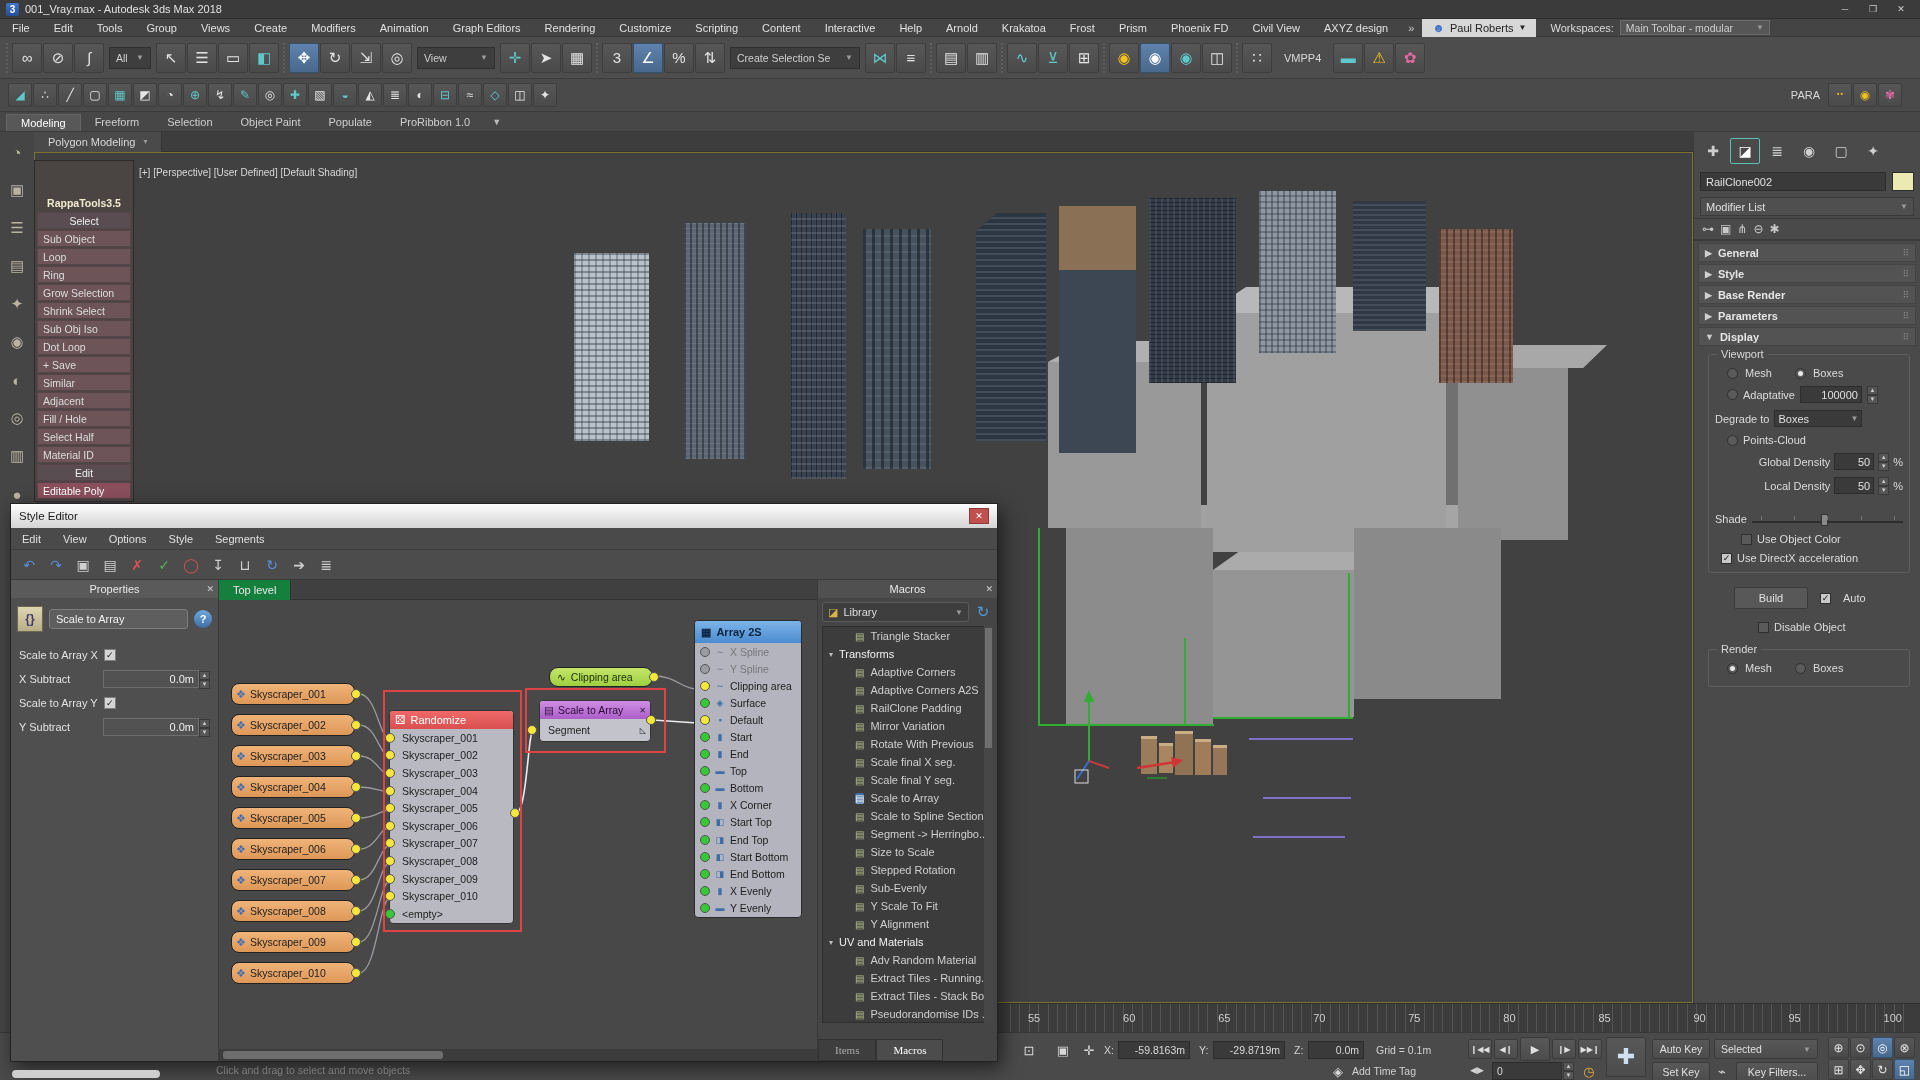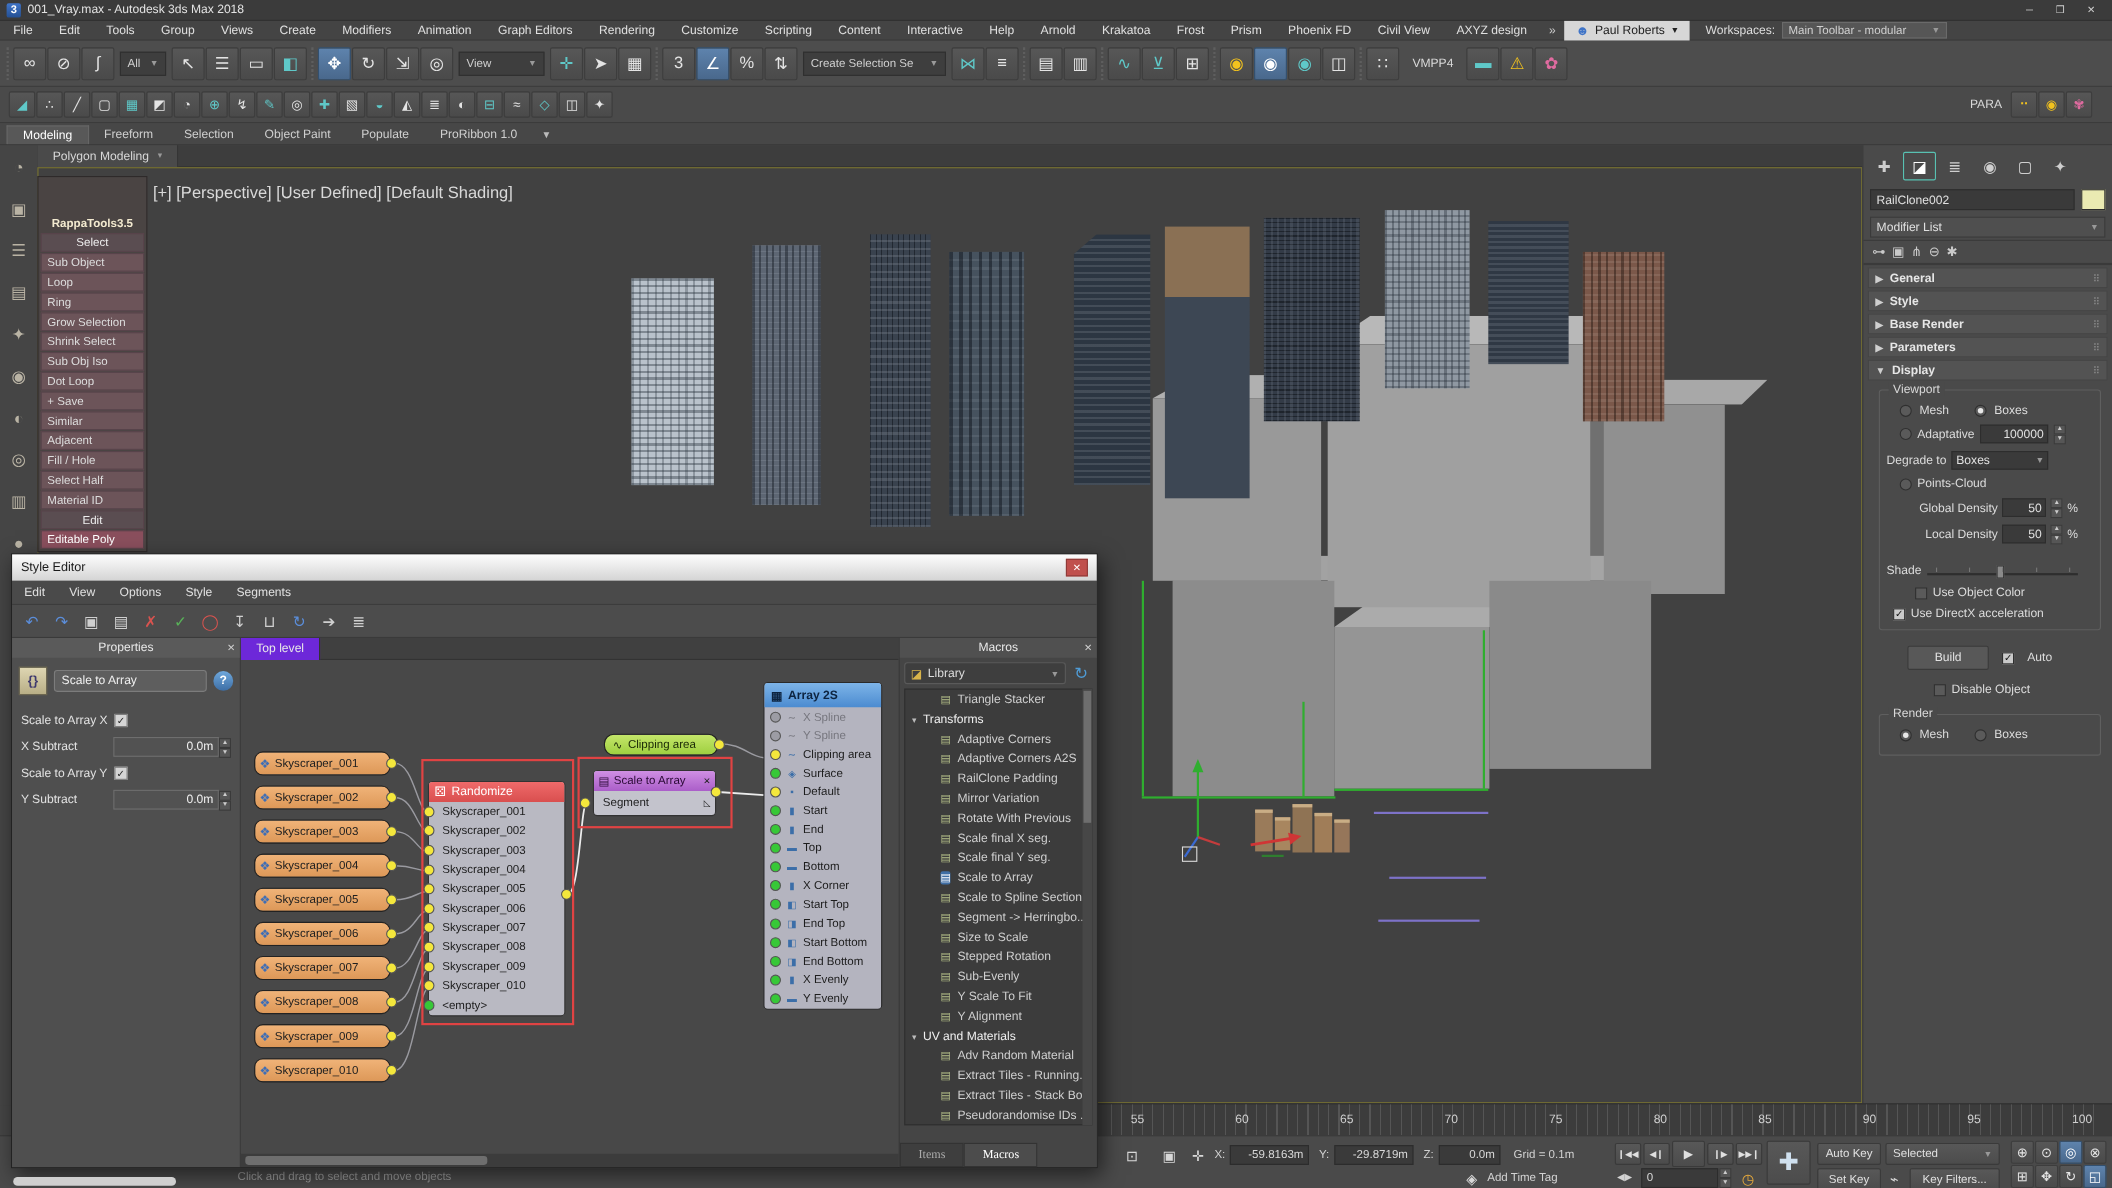--- a/index.html
+++ b/index.html
@@ -71,21 +71,21 @@
                 border:1px solid #2e2a2a; padding-bottom:2px;}
   .rt-title { color:#f3ead0; font-weight:bold; font-size:10.5px; text-align:center; padding:2px 0;margin-top:34px; }
   .rt-item { height:17px; margin:1px 2px 0 2px; background:#6c5459; border:1px solid #57434a; color:#ddd;
              display:flex; align-items:center; padding-left:5px; font-size:10.5px; }
   .rt-item.hdr { background:#5a4d51; justify-content:center; padding-left:0; color:#eee; }
   .rt-item.epoly { background:#8a4f5d; color:#fff; }
 
   
   .viewport { position:absolute; left:34px; top:152px; width:1659px; height:851px; background:#414141;
               border:1px solid #7a7430; }
-  .vplabel { position:absolute; left:104px; top:14px; color:#d9d9d9; font-size:15px; }
+  .vplabel { position:absolute; left:104px; top:14px; color:#d9d9d9; font-size:10px; }
   .bldg { position:absolute; z-index:2; }
   .gtop,.gside,.gbox { position:absolute; z-index:1; }
   .gline { position:absolute; background:#2fae2f; z-index:2; }
   .pline { position:absolute; background:#7d72c8; z-index:2; }
   .sbox { position:absolute; z-index:2; border-top:3px solid #c9ad85; }
 
   
   .cmdpanel { position:absolute; left:1693px; top:132px; width:227px; height:900px; background:#4a4a4a;
               border-left:1px solid #3a3a3a; }
   .cp-tabs { display:flex; gap:2px; padding:6px 4px 4px 4px; }
@@ -98,21 +98,21 @@
   .cp-modlist { margin:2px 6px; height:19px; background:#4f4f4f; border:1px solid #3a3a3a; display:flex;
                 align-items:center; justify-content:space-between; padding:0 5px; color:#e0e0e0;}
   .cp-stack { margin:3px 6px; height:215px; background:#3e3e3e; border:1px solid #2c2c2c; }
   .cp-mod { height:18px; background:#3f6ea5; color:#fff; display:flex; align-items:center; padding-left:26px; }
   .cp-stackicons { display:flex; gap:6px; padding:3px 8px; border-top:1px solid #3a3a3a; border-bottom:2px solid #3a3a3a; }
   .cp-sticon { color:#c9c9c9; font-size:12px; }
   .rollout { margin:2px 4px 0 4px; height:19px; background:#535353; border:1px solid #444;
              display:flex; align-items:center; padding:0 6px; gap:6px; font-weight:bold; color:#e6e6e6;}
   .rollout .grip { margin-left:auto; color:#8a8a8a; font-weight:normal; font-size:9px;}
   .rarrow { font-size:9px; color:#cfcfcf; }
-  .groupbox { position:relative; margin:8px 10px 0 14px; border:1px solid #5f5f5f; border-radius:3px; padding:10px 20px 8px 6px; }
+  .groupbox { position:relative; margin:8px 10px 0 14px; border:1px solid #5f5f5f; border-radius:3px; padding:10px 6px 8px 6px; }
   .gb-label { position:absolute; top:-7px; left:8px; background:#4a4a4a; padding:0 4px; color:#d9d9d9; }
   .radio { width:11px; height:11px; border-radius:50%; border:1px solid #2f2f2f; background:#5a5a5a; display:inline-block; position:relative;}
   .radio.sel::after { content:""; position:absolute; left:2px; top:2px; width:5px; height:5px; border-radius:50%; background:#e8e8e8;}
   .chk { width:11px; height:11px; border:1px solid #2f2f2f; background:#5a5a5a; display:inline-flex; align-items:center; justify-content:center; color:#111; font-size:9px;}
   .chk.c { background:#c9c9c9; }
   .fieldrow { display:flex; align-items:center; gap:5px; margin-top:7px; color:#dcdcdc;}
   .nfield { height:17px; background:#3a3a3a; border:1px solid #2d2d2d; color:#e0e0e0; display:flex;
             align-items:center; justify-content:flex-end; padding:0 3px; }
   .spin { width:11px; height:17px; display:flex; flex-direction:column; }
   .spin span { flex:1; background:#565656; border:1px solid #3a3a3a; color:#ccc; font-size:6px; line-height:7px; text-align:center;}
@@ -164,21 +164,21 @@
              display:flex; align-items:center; padding:0 6px; }
   .sp-help { width:18px; height:18px; border-radius:50%; background:linear-gradient(#6fa8dc,#3d6ea5); color:#fff;
              display:flex; align-items:center; justify-content:center; font-weight:bold; font-size:11px;}
   .sp-row { display:flex; align-items:center; margin:9px 8px 0 8px; color:#e2e2e2; }
   .sp-field { margin-left:auto; width:96px; height:18px; background:#525252; border:1px solid #6e6e6e;
               display:flex; align-items:center; justify-content:flex-end; padding:0 4px; color:#f0f0f0;}
   .sp-chk { margin-left:6px; width:12px; height:12px; background:#d5d5d5; border:1px solid #7e7e7e; color:#222;
             display:flex; align-items:center; justify-content:center; font-size:9px;}
 
   .se-canvastabs { position:absolute; left:208px; top:76px; right:180px; height:20px; background:#404040; border-bottom:1px solid #333;}
-  .se-ctab { display:inline-flex; height:20px; padding:0 14px; background:#6d28d9; color:#e8e8e8; align-items:center;
+  .se-ctab { display:inline-flex; height:20px; padding:0 14px; background:#15803d; color:#e8e8e8; align-items:center;
              border-right:1px solid #333; }
   .se-canvas { position:absolute; left:208px; top:96px; right:180px; bottom:12px; background:#484848; overflow:hidden;}
   .se-hscroll { position:absolute; left:208px; bottom:0; right:180px; height:12px; background:#3c3c3c; }
   .se-hscroll .thumb { position:absolute; left:4px; top:2px; width:220px; height:8px; background:#6e6e6e; border-radius:3px;}
 
   .src { position:absolute; left:12px; width:124px; height:22px; background:linear-gradient(#f0b378,#dd9858);
          border:1px solid #222; border-radius:8px; display:flex; align-items:center; gap:4px; padding:0 4px; color:#202020;}
   .src:nth-of-type(1){top:83px}.src:nth-of-type(2){top:114px}.src:nth-of-type(3){top:145px}
   .src:nth-of-type(4){top:176px}.src:nth-of-type(5){top:207px}.src:nth-of-type(6){top:238px}
   .src:nth-of-type(7){top:269px}.src:nth-of-type(8){top:300px}.src:nth-of-type(9){top:331px}

